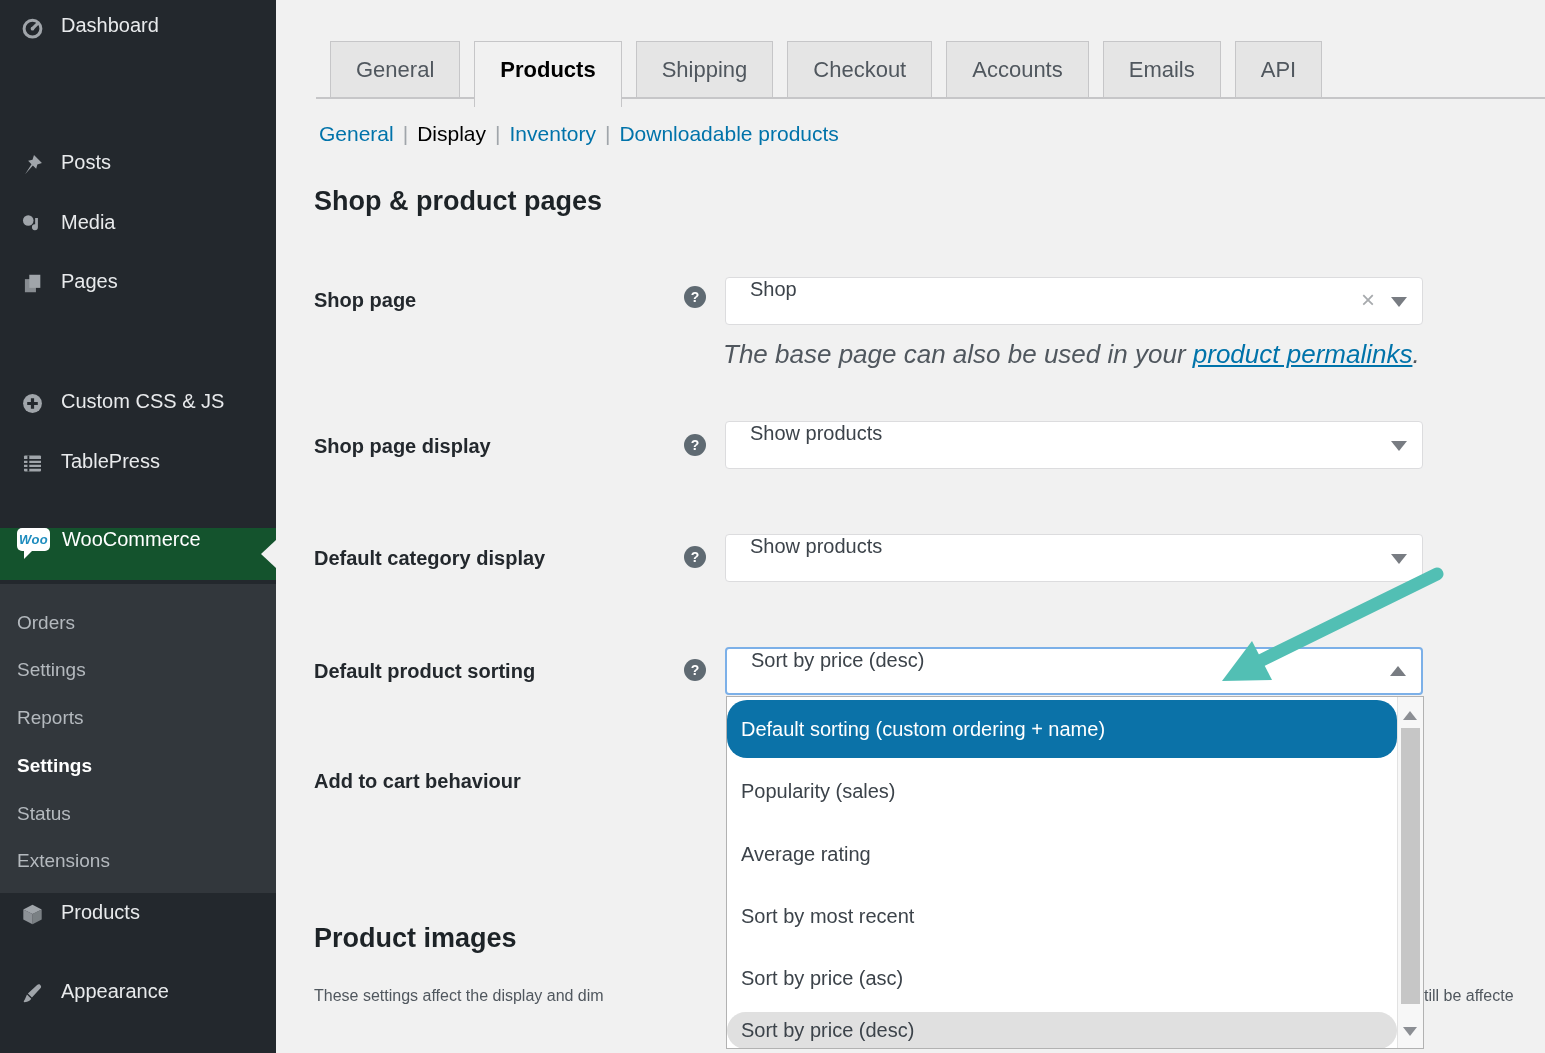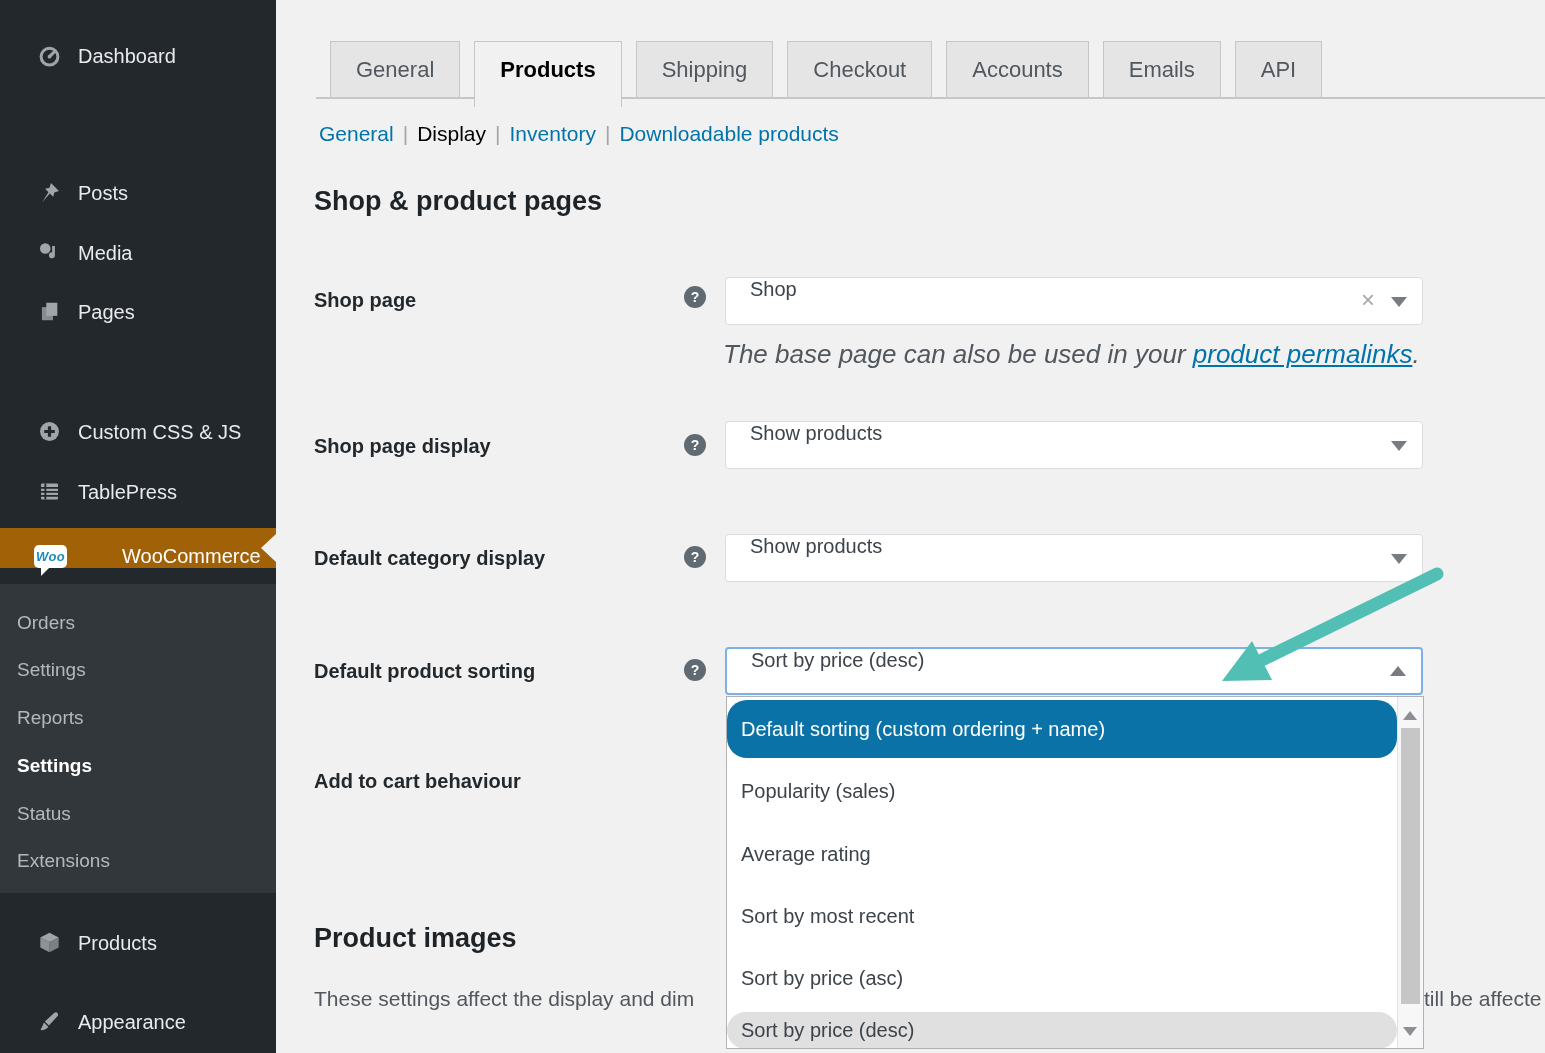--- a/index.html
+++ b/index.html
@@ -3,25 +3,25 @@
 <meta charset="utf-8">
 <style>
   html,body{margin:0;padding:0;}
   #screen{
     position:relative; width:1545px; height:1053px; overflow:hidden;
     background:#f1f1f1; font-family:"Liberation Sans", sans-serif;
     -webkit-font-smoothing:antialiased;
   }
   
   #sidebar{position:absolute; left:0; top:0; width:276px; height:1053px; background:#23282d; z-index:3;}
-  .s-item{position:absolute; left:0; width:276px; height:54px; display:flex; align-items:flex-end;
-          padding-left:34px; box-sizing:border-box; color:#e8eaec; font-size:20px; cursor:pointer;}
+  .s-item{position:absolute; left:0; width:276px; height:54px; display:flex; align-items:flex-start;
+          padding-left:17px; box-sizing:border-box; color:#e8eaec; font-size:20px; cursor:pointer;}
   .s-item .icon{width:30px; height:26px; margin-right:14px; color:#a0a5aa; display:flex; align-items:center; justify-content:center; flex:0 0 30px;}
   .s-item svg{width:23px; height:23px; fill:currentColor;}
-  .s-item--active{background:#a16207; color:#fff; height:40px;gap:43px;}
+  .s-item--active{background:#14532d; color:#fff; height:52px;}
   .s-item--active .notch{position:absolute; right:0; top:50%; transform:translateY(-50%);
       width:0;height:0; border-top:14px solid transparent; border-bottom:14px solid transparent; border-right:15px solid #f1f1f1;}
   .woo-badge{position:relative; width:33px; height:23px; background:#fff; border-radius:5px;
       display:flex; align-items:center; justify-content:center; margin-right:12px; flex:0 0 33px;}
   .woo-badge::after{content:''; position:absolute; left:7px; bottom:-8px;
       border:5px solid transparent; border-top-color:#fff; border-left-color:#fff;}
   .woo-badge span{color:#1e8cbe; font-size:13px; font-weight:700; font-style:italic; letter-spacing:.3px;}
   #submenu{position:absolute; left:0; top:584px; width:276px; height:309px; background:#32373c;}
   .sub-item{position:absolute; left:0; width:276px; height:36px; line-height:36px; padding-left:17px;
       box-sizing:border-box; color:#b4b9be; font-size:19px; cursor:pointer;}
@@ -46,21 +46,21 @@
         border:1px solid #dcdcde; border-radius:4px; box-sizing:border-box;
         display:flex; align-items:flex-start; padding-left:24px; font-size:20px; color:#3c434a; z-index:1; cursor:pointer;}
   .selectbox--focus{border:2px solid #7cb0e8;}
   .caret-down{position:absolute; right:15px; top:50%; margin-top:-4px; width:0; height:0;
         border-left:8px solid transparent; border-right:8px solid transparent; border-top:10px solid #787c82;}
   .caret-up{position:absolute; right:15px; top:50%; margin-top:-5px; width:0; height:0;
         border-left:8px solid transparent; border-right:8px solid transparent; border-bottom:10px solid #787c82;}
   .clear-x{position:absolute; right:47px; top:50%; transform:translateY(-54%); color:#a7aaad; font-size:24px; line-height:1; cursor:pointer;}
   #note{position:absolute; left:723px; top:339px; font-size:26px; font-style:italic; color:#50575e; z-index:1;}
   #note a{color:#0073aa; text-decoration:underline; cursor:pointer;}
-  .desc{position:absolute; top:987px; font-size:21px; color:#50575e; white-space:nowrap; z-index:1;}
+  .desc{position:absolute; top:987px; font-size:16px; color:#50575e; white-space:nowrap; z-index:1;}
   
   #dropdown{position:absolute; left:726px; top:696px; width:698px; height:353px; background:#fff;
         border:1px solid #b2b2b2; box-sizing:border-box; z-index:5; overflow:hidden;}
   .opt{position:absolute; left:0; width:670px; height:56px; display:flex; align-items:center;
         padding-left:14px; box-sizing:border-box; font-size:20px; color:#3c434a; cursor:pointer;border-radius:20px;}
   .opt--highlight{background:#0b72a8; color:#fff;}
   .opt--selected{background:#e0e0e0;}
   #scrollbar{position:absolute; left:670px; top:0; bottom:0; width:26px; background:#f7f7f7; border-left:1px solid #e2e2e2; box-sizing:border-box;}
   #scroll-thumb{position:absolute; left:3px; top:31px; width:19px; height:276px; background:#c6c6c6; cursor:pointer;}
   .scroll-tri-up{position:absolute; left:5px; top:14px; width:0; height:0;

